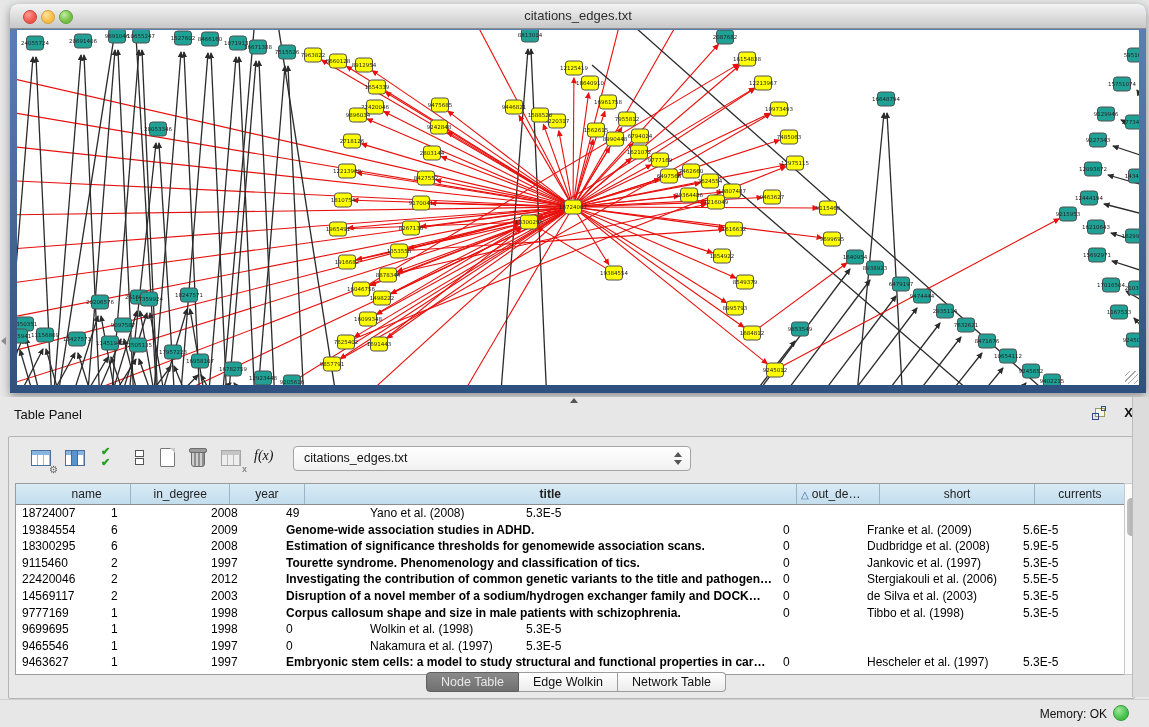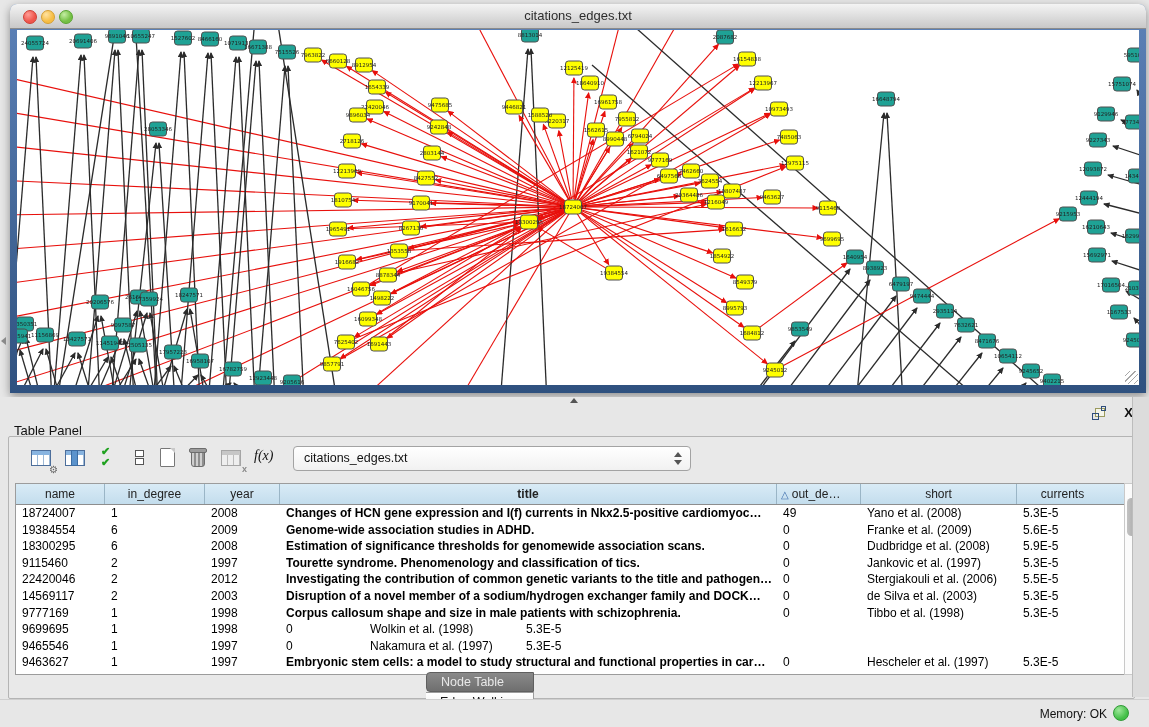--- a/index.html
+++ b/index.html
@@ -14,21 +14,21 @@
   .light{position:absolute;top:6px;width:12px;height:12px;border-radius:50%;}
   #light-red{left:13px;background:radial-gradient(circle at 35% 30%,#ff9d96,#ef564c 60%);border:1px solid #ce3d34;}
   #light-yellow{left:31px;background:radial-gradient(circle at 35% 30%,#ffe2a1,#f6bd44 60%);border:1px solid #d59e34;}
   #light-green{left:49px;background:radial-gradient(circle at 35% 30%,#c4eda3,#74c044 60%);border:1px solid #58a32f;}
   #win-title{position:absolute;left:0;right:0;top:4px;text-align:center;font-size:13px;color:#2d2d2d;}
   #net-canvas{position:absolute;left:7px;top:26px;right:7px;bottom:8px;background:#ffffff;overflow:hidden;}
   #resize-grip{position:absolute;right:1px;bottom:1px;width:13px;height:13px;
      background:repeating-linear-gradient(135deg,transparent 0 3px,#a8a8a8 3px 4px);}
   
   #panel-header{position:absolute;left:0;top:397px;width:1149px;height:36px;background:#e7e7e7;}
-  #panel-title{position:absolute;left:14px;top:26px;font-size:13px;color:#111;}
+  #panel-title{position:absolute;left:14px;top:10px;font-size:13px;color:#111;}
   #float-icon{position:absolute;right:44px;top:10px;width:13px;height:13px;}
   #float-icon .sq1{position:absolute;left:3px;top:1px;width:8px;height:7px;border:1px solid #9a9a5e;background:#f4f4e8;}
   #float-icon .sq2{position:absolute;left:0;top:6px;width:5px;height:5px;border:1px solid #2e4d7a;}
   #float-icon .sq3{position:absolute;left:9px;top:-1px;width:3px;height:3px;border:1px solid #2e4d7a;}
   #close-icon{position:absolute;right:16px;top:8px;font-size:13px;font-weight:bold;color:#111;}
   #splitter-handle{position:absolute;left:570px;top:398px;width:0;height:0;
      border-left:4px solid transparent;border-right:4px solid transparent;border-bottom:5px solid #555;}
   #collapse-arrow{position:absolute;left:1px;top:337px;width:0;height:0;
      border-top:4px solid transparent;border-bottom:4px solid transparent;border-right:5px solid #8a8a8a;}
   #panel-box{position:absolute;left:8px;top:436px;width:1125px;height:261px;background:#e9e9e9;
@@ -54,33 +54,33 @@
   .dis-x{position:absolute;right:-2px;bottom:-3px;font-size:9px;font-weight:bold;color:#888;}
   .fx{position:absolute;left:1px;top:3px;font-size:14px;font-style:italic;color:#111;font-family:"Liberation Serif",serif;}
   #table-dropdown{position:absolute;left:278px;top:3px;width:396px;height:23px;background:linear-gradient(#ffffff,#f1f1f1);
      border:1px solid #a3a3a3;border-radius:4px;}
   #table-dropdown .val{position:absolute;left:10px;top:4px;font-size:12.5px;color:#111;}
   .dd-arrows{position:absolute;right:8px;top:5px;width:9px;height:13px;}
   .dd-up{position:absolute;left:1px;top:0;width:0;height:0;border-left:4px solid transparent;border-right:4px solid transparent;border-bottom:5px solid #555;}
   .dd-down{position:absolute;left:1px;bottom:0;width:0;height:0;border-left:4px solid transparent;border-right:4px solid transparent;border-top:5px solid #555;}
   
   #grid{position:absolute;left:6px;top:46px;width:1109px;height:190px;background:#fff;border:1px solid #9c9c9c;}
-  #grid-header{display:flex;height:20px;background:linear-gradient(#d9ebf6,#c3dded);border-bottom:1px solid #8d8d8d;}
+  #grid-header{display:flex;height:20px;background:linear-gradient(#d9ebf6,#c3dded);border-bottom:1px solid #8d8d8d;padding-left:27px;}
   .hcell{box-sizing:border-box;font-size:12px;color:#222;text-align:center;line-height:20px;
      border-right:1px solid #9ab5c6;overflow:hidden;white-space:nowrap;}
   .hcell.sorted{text-align:left;padding-left:4px;}
   .sort-tri{color:#3f6fae;font-size:10px;margin-right:3px;}
   .c0{width:89px;}.c1{width:100px;}.c2{width:75px;}.c3{width:497px;font-weight:bold;}.c4{width:84px;}.c5{width:156px;}.c6{width:91px;border-right:none;}
   .trow{display:flex;height:16.6px;background:#fff;}
   .tcell{box-sizing:border-box;font-size:12px;color:#000;line-height:16.6px;padding-left:6px;
      overflow:hidden;white-space:nowrap;}
   #vscroll{position:absolute;right:-16px;top:-1px;width:15px;height:190px;background:#fbfbfb;border:1px solid #c9c9c9;}
   #vthumb{position:absolute;left:2px;top:14px;width:9px;height:38px;background:linear-gradient(90deg,#c2c2c2,#a8a8a8);border-radius:5px;}
   
-  #tabs{position:absolute;left:417px;bottom:6px;height:20px;display:flex;flex-direction:column;}
+  #tabs{position:absolute;left:417px;bottom:6px;height:20px;display:flex;}
   .tab{box-sizing:border-box;height:20px;line-height:19px;padding:0 14px;font-size:12.5px;color:#111;
      background:linear-gradient(#ffffff,#ececec);border:1px solid #9c9c9c;border-left:none;}
   .tab:first-child{border-left:1px solid #9c9c9c;border-radius:4px 0 0 4px;}
   .tab:last-child{border-radius:0 4px 4px 0;}
   .tab.active{background:linear-gradient(#8a8a8a,#6f6f6f);color:#e8e8e8;border-color:#5f5f5f;}
   
   #right-strip{position:absolute;right:0;top:397px;width:16px;height:300px;background:#dcdcdc;border-left:1px solid #bcbcbc;}
   #status-bar{position:absolute;left:0;bottom:0;width:1149px;height:27px;background:#e7e7e7;border-top:1px solid #cfcfcf;}
   #memory-label{position:absolute;right:42px;top:7px;font-size:12px;color:#111;}
   #memory-light{position:absolute;right:20px;top:5px;width:14px;height:14px;border-radius:50%;
@@ -812,21 +812,20 @@
           <div class="hcell c3">title</div>
           <div class="hcell c4 sorted"><span class="sort-tri">△</span>out_de…</div>
           <div class="hcell c5">short</div>
           <div class="hcell c6">currents</div>
         </div>
       <div id="grid-body">
           <div class="trow">
             <div class="tcell c0">18724007</div>
             <div class="tcell c1">1</div>
             <div class="tcell c2">2008</div>
-            <div class="tcell c3">Changes of HCN gene expression and I(f) currents in Nkx2.5-positive cardiomyoc…</div>
             <div class="tcell c4">49</div>
             <div class="tcell c5">Yano et al. (2008)</div>
             <div class="tcell c6">5.3E-5</div>
           </div>
           <div class="trow">
             <div class="tcell c0">19384554</div>
             <div class="tcell c1">6</div>
             <div class="tcell c2">2009</div>
             <div class="tcell c3">Genome-wide association studies in ADHD.</div>
             <div class="tcell c4">0</div>

